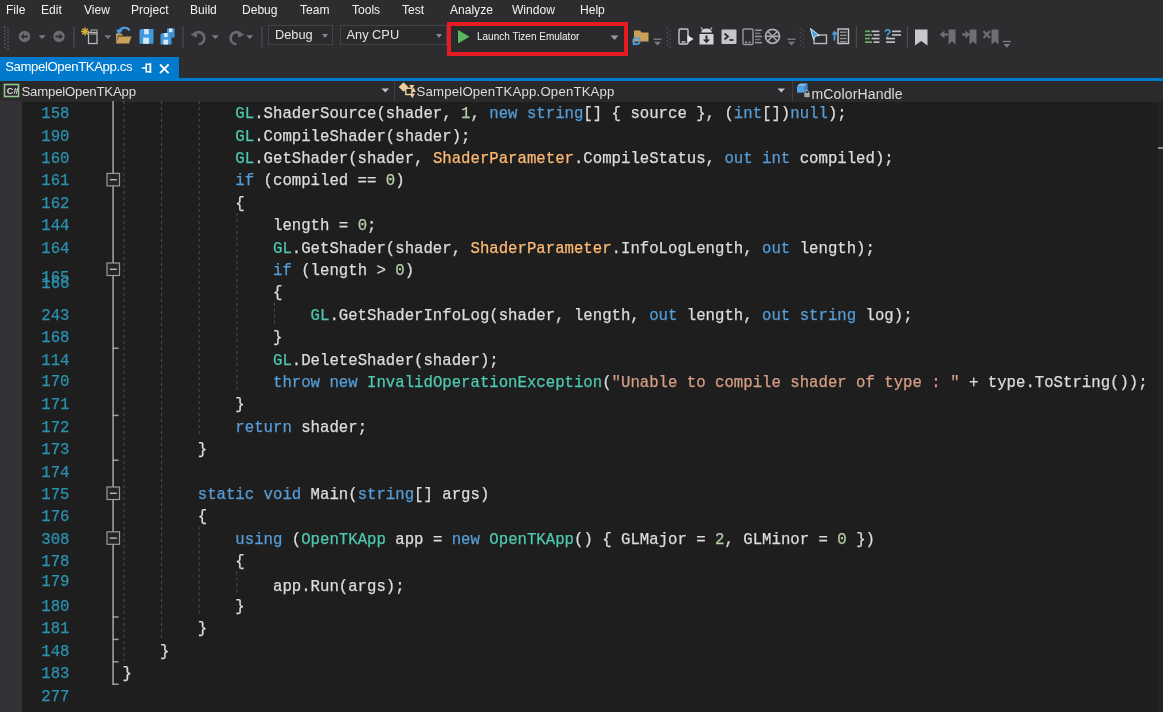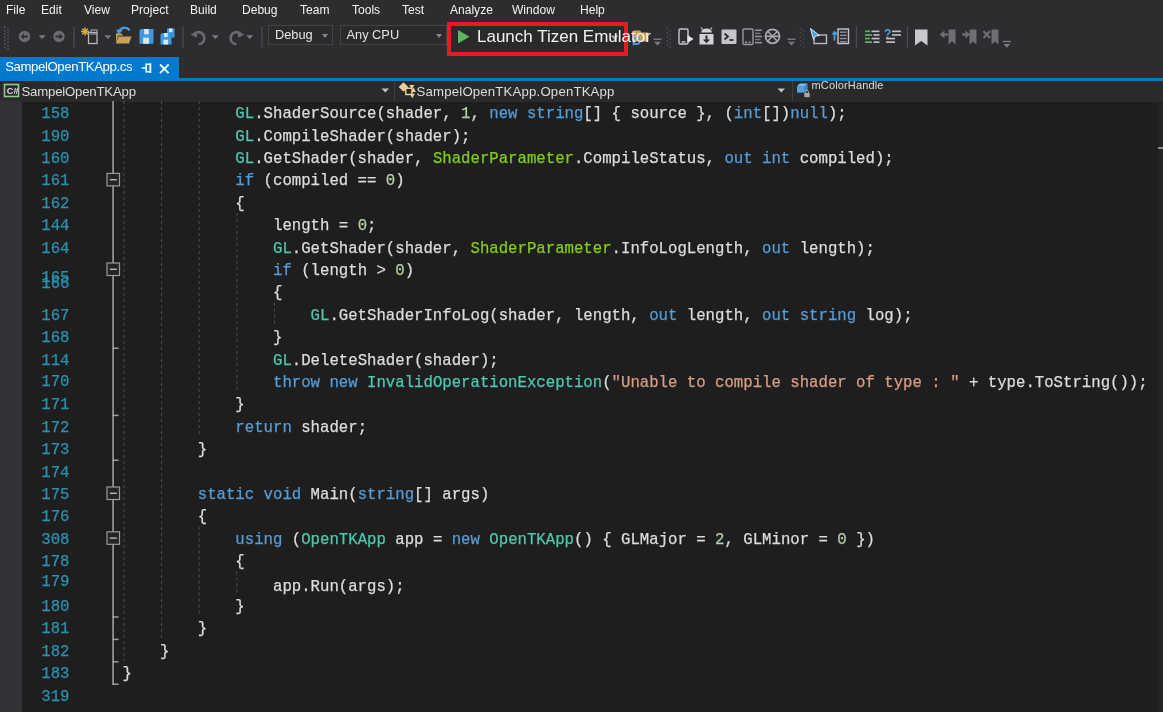--- a/index.html
+++ b/index.html
@@ -2,21 +2,21 @@
 <html><head><meta charset="utf-8">
 <style>
 * { margin:0; padding:0; box-sizing:border-box; }
 html,body { width:1163px; height:712px; overflow:hidden; background:#1e1e1e; }
 body { position:relative; font-family:"Liberation Sans",sans-serif; }
 .abs { position:absolute; }
 .mi { position:absolute; top:0; line-height:20.5px; font-size:13.4px; color:#f2f2f2; transform:scaleX(0.9); transform-origin:0 0; }
 .cl, .ln { position:absolute; font-family:"Liberation Mono",monospace; font-size:15.68px; line-height:22.4px; white-space:pre; color:#dcdcdc; -webkit-text-stroke:0.25px currentColor; }
 .cl { left:122.5px; }
 .ln { left:0; width:69.5px; text-align:right; color:#2b91af; }
-.k { color:#569cd6; } .t { color:#4ec9b0; } .s { color:#d69d85; } .n { color:#b5cea8; } .e { color:#84cc16; }
+.k { color:#569cd6; } .t { color:#4ec9b0; } .s { color:#d69d85; } .n { color:#b5cea8; } .e { color:#fdba74; }
 .combo { position:absolute; top:25px; height:20px; background:#2b2b2e; border:1px solid #434346; color:#e4e4e4; font-size:12.8px; line-height:18px; padding-left:6px; }
 .combo .ca { position:absolute; right:4px; top:7.5px; width:0; height:0; border-left:3.8px solid transparent; border-right:3.8px solid transparent; border-top:4px solid #8a8a8e; }
 </style></head>
 <body>
 <div class="abs" style="left:0;top:0;width:1163px;height:77.5px;background:#2d2d30"></div>
 <span class="mi" style="left:5.5px">File</span>
 <span class="mi" style="left:41px">Edit</span>
 <span class="mi" style="left:83.5px">View</span>
 <span class="mi" style="left:130.5px">Project</span>
 <span class="mi" style="left:189.5px">Build</span>
@@ -174,21 +174,21 @@
 <polygon points="1003.3,44.0 1010.3,44.0 1006.8,47.8" fill="#7a7a80"></polygon>
 </svg>
 <div class="combo" style="left:268px;width:65px">Debug<span class="ca"></span></div>
 <div class="combo" style="left:339.5px;width:107px">Any CPU<span class="ca"></span></div>
 
 <div class="abs" style="left:446.5px;top:21.5px;width:181px;height:34.5px;border:4.6px solid #e61c23;background:#2a2a2d"></div>
 <svg class="abs" style="left:0;top:0" width="700" height="60" viewBox="0 0 700 60">
     <polygon points="458,30 458,43.5 469.5,36.75" fill="#5cb85e"></polygon>
     <polygon points="610.5,35.5 618.5,35.5 614.5,40" fill="#9a9a9e"></polygon>
   </svg>
-<div class="abs" style="left:477px;top:25px;height:24px;line-height:24px;font-size:17px;color:#f2f2f2">Launch Tizen Emulator</div>
+<div class="abs" style="left:477px;top:25px;height:24px;line-height:24px;font-size:10px;color:#f2f2f2">Launch Tizen Emulator</div>
 
 <div class="abs" style="left:0;top:57px;width:178.8px;height:20.5px;background:#007acc"></div>
 <div class="abs" style="left:5.2px;top:57px;height:20.5px;line-height:20.5px;font-size:13.2px;letter-spacing:-0.4px;color:#ffffff">SampelOpenTKApp.cs</div>
 <svg class="abs" style="left:0;top:55px" width="200" height="25" viewBox="0 55 200 25">
     <g stroke="#ffffff" stroke-width="1.5" fill="none">
 <rect x="146.2" y="64.2" width="4.2" height="7.6"></rect>
 <line x1="150.4" y1="63.2" x2="150.4" y2="73"></line>
 <line x1="141.8" y1="68" x2="146.2" y2="68"></line>
 </g>
 <g stroke="#ffffff" stroke-width="1.8">
@@ -196,21 +196,21 @@
 <line x1="168.6" y1="64.5" x2="160" y2="73.1"></line>
 </g>
   </svg>
 <div class="abs" style="left:0;top:77.5px;width:1163px;height:3px;background:#007acc"></div>
 
 <div class="abs" style="left:0;top:80.5px;width:1163px;height:21px;background:#2a2a2d"></div>
 <div class="abs" style="left:394px;top:81px;width:1px;height:20px;background:#3e3e42"></div>
 <div class="abs" style="left:792px;top:81px;width:1px;height:20px;background:#3e3e42"></div>
 <div class="abs" style="left:21.5px;top:80.5px;height:21px;line-height:21px;font-size:13.2px;letter-spacing:-0.2px;color:#dcdcdc">SampelOpenTKApp</div>
 <div class="abs" style="left:416.6px;top:80.5px;height:21px;line-height:21px;font-size:13.2px;letter-spacing:0.18px;color:#dcdcdc">SampelOpenTKApp.OpenTKApp</div>
-<div class="abs" style="left:811.5px;top:75px;height:21px;line-height:21px;font-size:11px;letter-spacing:0.15px;color:#dcdcdc">mColorHandle</div>
+<div class="abs" style="left:811.5px;top:84px;height:21px;line-height:21px;font-size:14px;letter-spacing:0.15px;color:#dcdcdc">mColorHandle</div>
 <svg class="abs" style="left:0;top:78px" width="1163" height="24" viewBox="0 78 1163 24">
     <rect x="4.5" y="84.5" width="14" height="12" fill="none" stroke="#8fc98f" stroke-width="1.6"></rect>
 <text x="6.8" y="94" font-family="Liberation Sans" font-size="9.2" font-weight="bold" fill="#dedede">C#</text>
 <rect x="405.8" y="88.3" width="6.2" height="6.2" fill="none" stroke="#efce9b" stroke-width="1.4"></rect>
 <polygon points="403.5,82.3 408.3,87 403.5,91.7 398.7,87" fill="#efce9b"></polygon>
 <polygon points="409.3,84.9 414.3,84.9 411.8,89.3" fill="#efce9b"></polygon>
 <polygon points="409.8,93.8 414.8,93.8 412.3,98.2" fill="#efce9b"></polygon>
 <polygon points="413.6,87.6 415.9,91.9 411.3,91.9" fill="#efce9b"></polygon>
 <polygon points="797,86.2 799.8,83.6 807.6,83.6 804.8,86.2" fill="#7cbdf0"></polygon>
 <rect x="797" y="86.2" width="7.8" height="6.4" fill="#55a5e6"></rect>
@@ -251,38 +251,38 @@
 <div class="abs" style="left:1158px;top:146.5px;width:4.5px;height:2.5px;background:#8a8a8a"></div>
 <div class="ln" style="top:103.10px">158</div>
 <div class="ln" style="top:125.50px">190</div>
 <div class="ln" style="top:147.90px">160</div>
 <div class="ln" style="top:170.30px">161</div>
 <div class="ln" style="top:192.70px">162</div>
 <div class="ln" style="top:215.10px">144</div>
 <div class="ln" style="top:237.50px">164</div>
 <div class="ln" style="top:267px">165</div>
 <div class="ln" style="top:273px">166</div>
-<div class="ln" style="top:304.70px">167</div>
+<div class="ln" style="top:304.70px">243</div>
 <div class="ln" style="top:327.10px">168</div>
 <div class="ln" style="top:349.50px">114</div>
 <div class="ln" style="top:371px">170</div>
 <div class="ln" style="top:394.30px">171</div>
 <div class="ln" style="top:416.70px">172</div>
 <div class="ln" style="top:439.10px">173</div>
 <div class="ln" style="top:461.50px">174</div>
 <div class="ln" style="top:483.90px">175</div>
 <div class="ln" style="top:506.30px">176</div>
 <div class="ln" style="top:528.70px">308</div>
 <div class="ln" style="top:551.10px">178</div>
 <div class="ln" style="top:571px">179</div>
 <div class="ln" style="top:595.90px">180</div>
 <div class="ln" style="top:618.30px">181</div>
-<div class="ln" style="top:640.70px">182</div>
+<div class="ln" style="top:640.70px">148</div>
 <div class="ln" style="top:663.10px">183</div>
-<div class="ln" style="top:685.50px">319</div>
+<div class="ln" style="top:685.50px">277</div>
 <div class="cl" style="top:103.10px">            <span class="t">GL</span>.ShaderSource(shader, <span class="n">1</span>, <span class="k">new</span> <span class="k">string</span>[] { source }, (<span class="k">int</span>[])<span class="k">null</span>);</div>
 <div class="cl" style="top:125.50px">            <span class="t">GL</span>.CompileShader(shader);</div>
 <div class="cl" style="top:147.90px">            <span class="t">GL</span>.GetShader(shader, <span class="e">ShaderParameter</span>.CompileStatus, <span class="k">out</span> <span class="k">int</span> compiled);</div>
 <div class="cl" style="top:170.30px">            <span class="k">if</span> (compiled == <span class="n">0</span>)</div>
 <div class="cl" style="top:192.70px">            {</div>
 <div class="cl" style="top:215.10px">                length = <span class="n">0</span>;</div>
 <div class="cl" style="top:237.50px">                <span class="t">GL</span>.GetShader(shader, <span class="e">ShaderParameter</span>.InfoLogLength, <span class="k">out</span> length);</div>
 <div class="cl" style="top:259.90px">                <span class="k">if</span> (length &gt; <span class="n">0</span>)</div>
 <div class="cl" style="top:282.30px">                {</div>
 <div class="cl" style="top:304.70px">                    <span class="t">GL</span>.GetShaderInfoLog(shader, length, <span class="k">out</span> length, <span class="k">out</span> <span class="k">string</span> log);</div>

